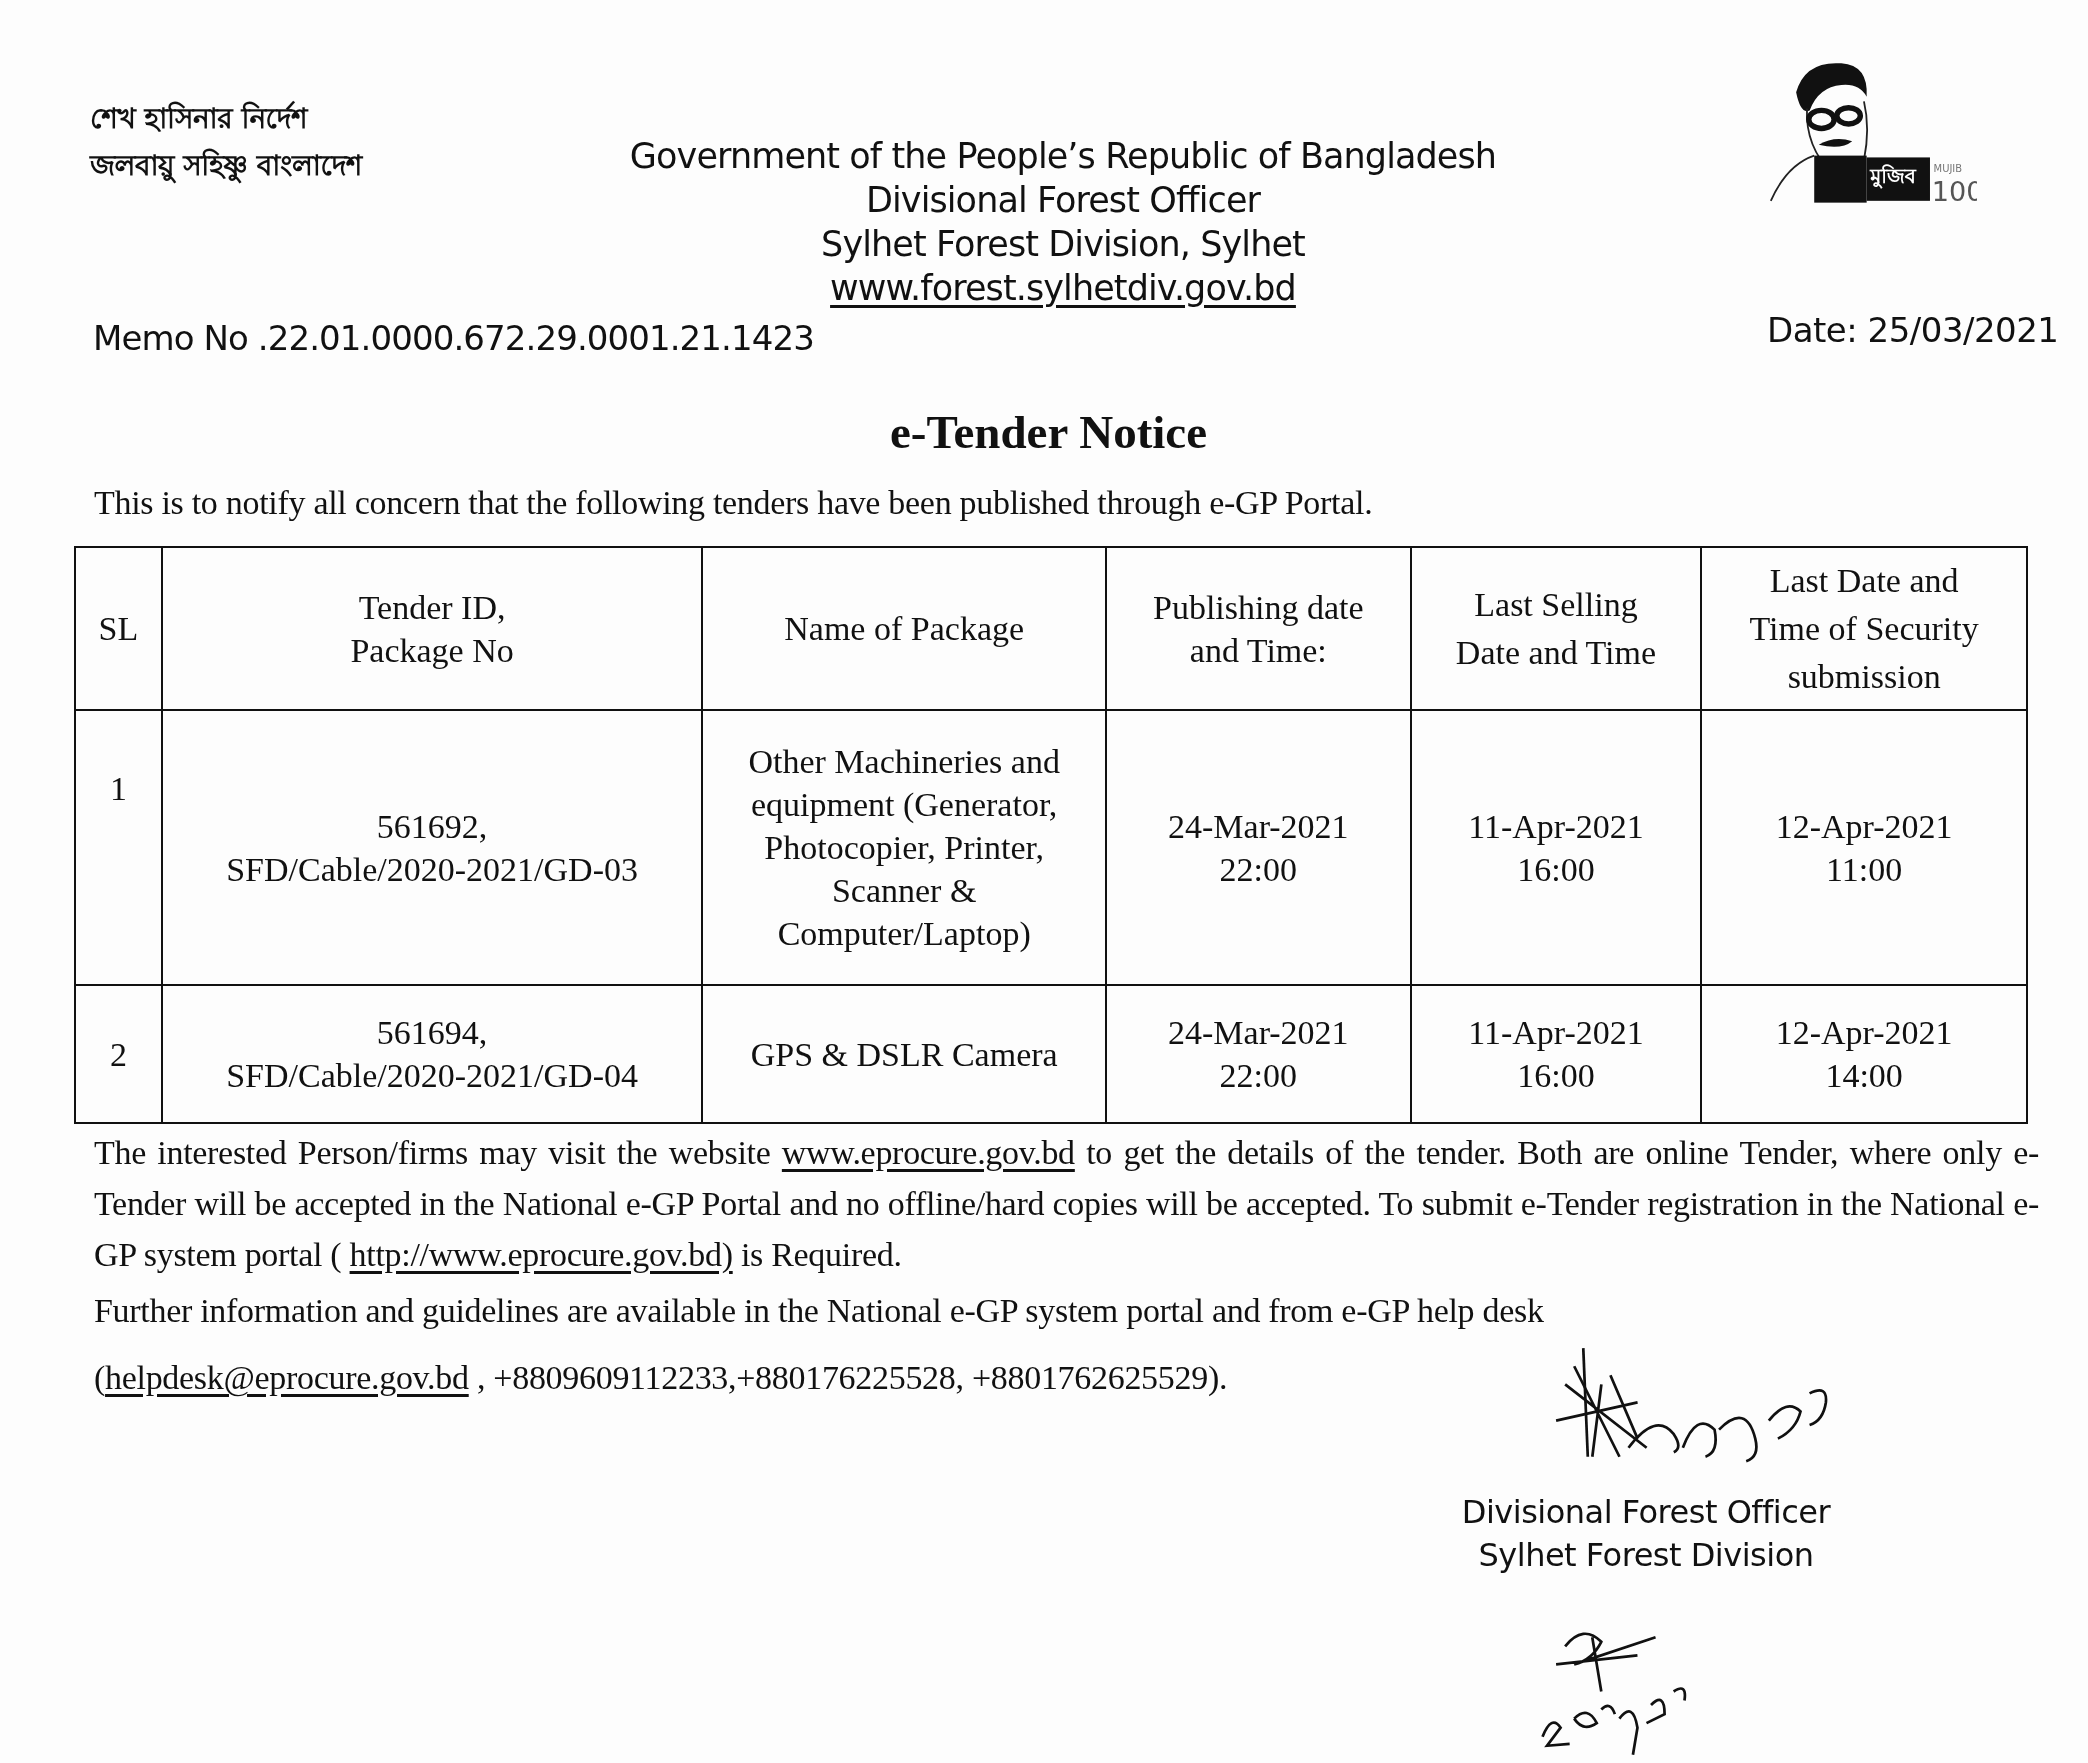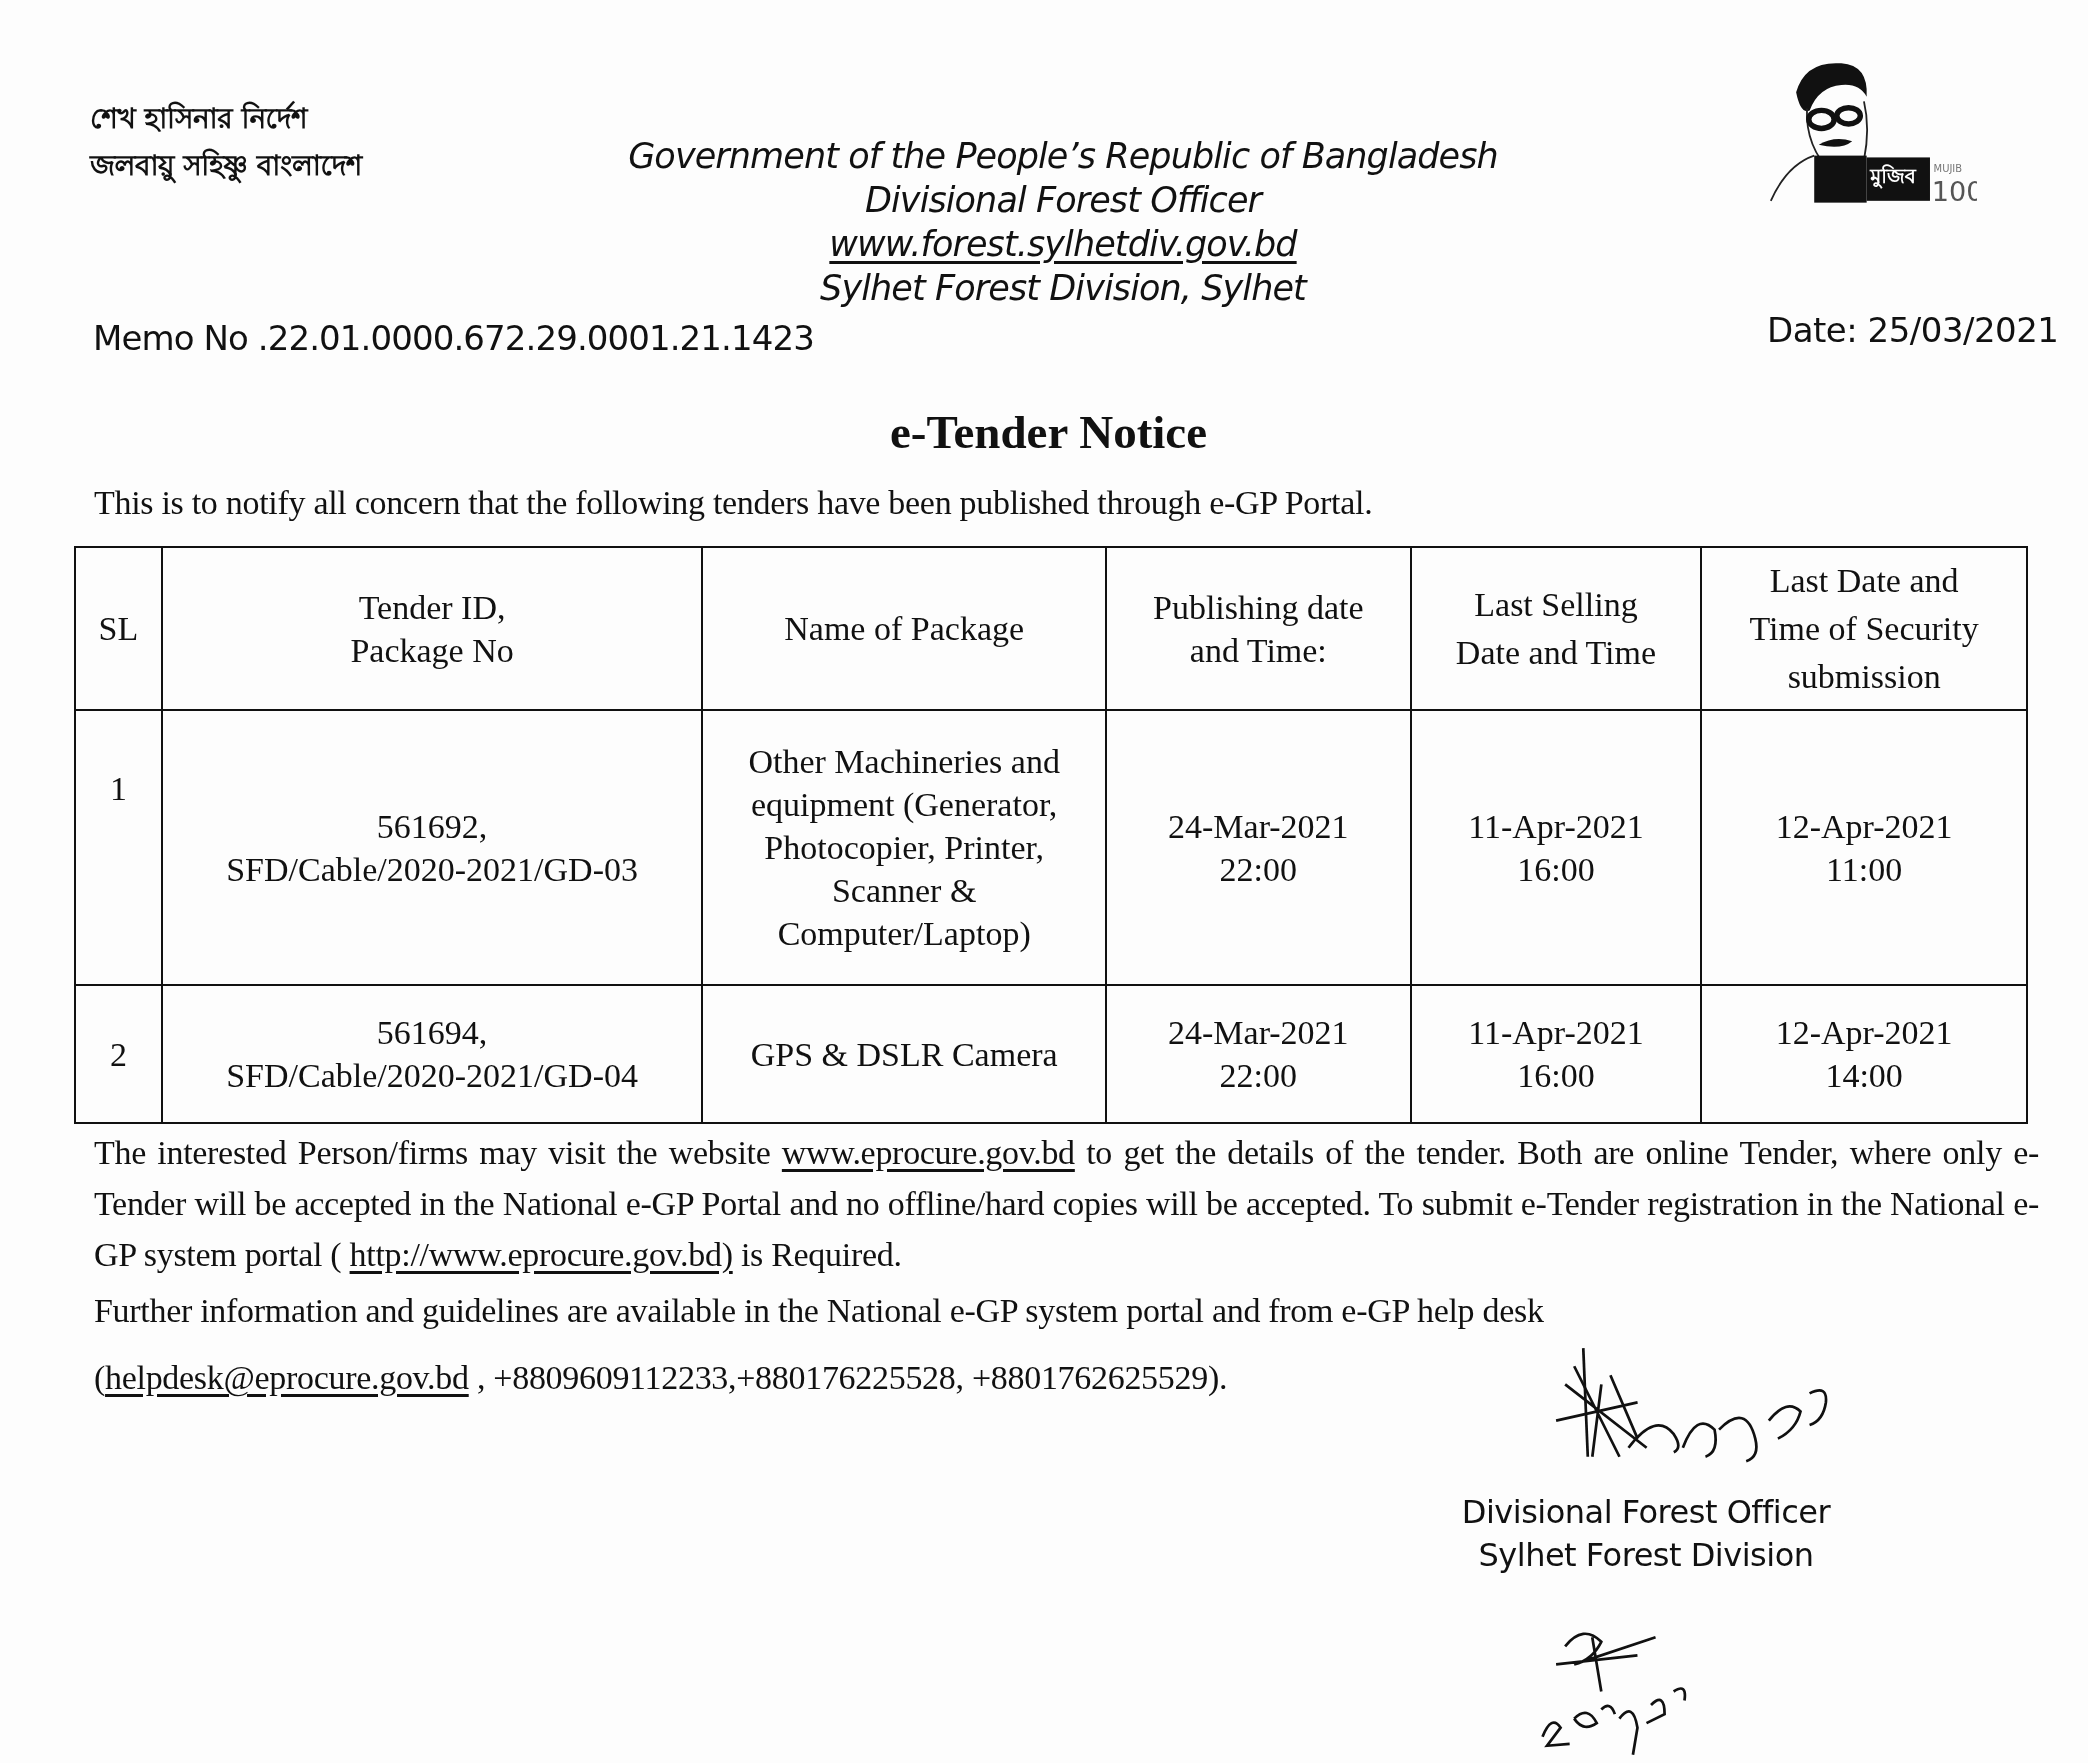--- a/index.html
+++ b/index.html
@@ -8,21 +8,21 @@
       color: #111;
       font-family: "Liberation Serif", serif;
     }
     .abs { position: absolute; }
 
     
     .slogan { left: 90px; top: 95px; font-size: 28px; line-height: 47px; font-family: "DejaVu Sans", sans-serif; font-weight: bold; letter-spacing: -0.5px; }
     .slogan div { white-space: nowrap; }
 
     
-    .header-center { left: 543px; top: 134px; width: 1040px; text-align: center; font-size: 35px; line-height: 44px; font-family: "DejaVu Sans", "Liberation Sans", sans-serif; letter-spacing: -0.9px; font-style: italic; }
+    .header-center { left: 543px; top: 134px; width: 1040px; text-align: center; font-size: 35px; line-height: 44px; font-family: "DejaVu Sans", "Liberation Sans", sans-serif; letter-spacing: -0.9px; }
     .header-center .url { text-decoration: underline; text-underline-offset: 5.4px; }
 
     
     .logo { left: 1769px; top: 56px; width: 208px; height: 154px; }
 
     .memo { left: 93px; top: 318px; font-size: 34px; font-family: "DejaVu Sans", sans-serif; letter-spacing: -0.9px; white-space: nowrap; }
     .date { left: 1767px; top: 310px; font-size: 34px; font-family: "DejaVu Sans", sans-serif; letter-spacing: -0.5px; white-space: nowrap; }
 
     .title { left: 4px; width: 2089px; top: 405px; text-align: center; font-size: 47px; font-weight: bold; font-family: Liberation Serif, serif; }
 
@@ -53,22 +53,22 @@
 <body>
 
 <div class="abs slogan">
   <div>শেখ হাসিনার নির্দেশ</div>
   <div>জলবায়ু সহিষ্ণু বাংলাদেশ</div>
 </div>
 
 <div class="abs header-center">
   <div>Government of the People’s Republic of Bangladesh</div>
   <div>Divisional Forest Officer</div>
+  <div>Sylhet Forest Division, Sylhet</div>
   <div><span class="url">www.forest.sylhetdiv.gov.bd</span></div>
-  <div>Sylhet Forest Division, Sylhet</div>
 </div>
 
 <div class="abs logo">
   <svg width="208" height="154" viewBox="0 0 230 170">
 
     <path d="M30 40 Q40 5 80 8 Q110 10 108 45 Q100 30 80 32 Q55 34 45 60 Q35 65 30 40 Z" fill="#111"></path>
 
     <path d="M42 58 Q40 100 70 130 Q95 140 105 115 Q112 80 105 50" fill="none" stroke="#222" stroke-width="2"></path>
 
     <ellipse cx="58" cy="70" rx="14" ry="10" fill="none" stroke="#111" stroke-width="6"></ellipse>

